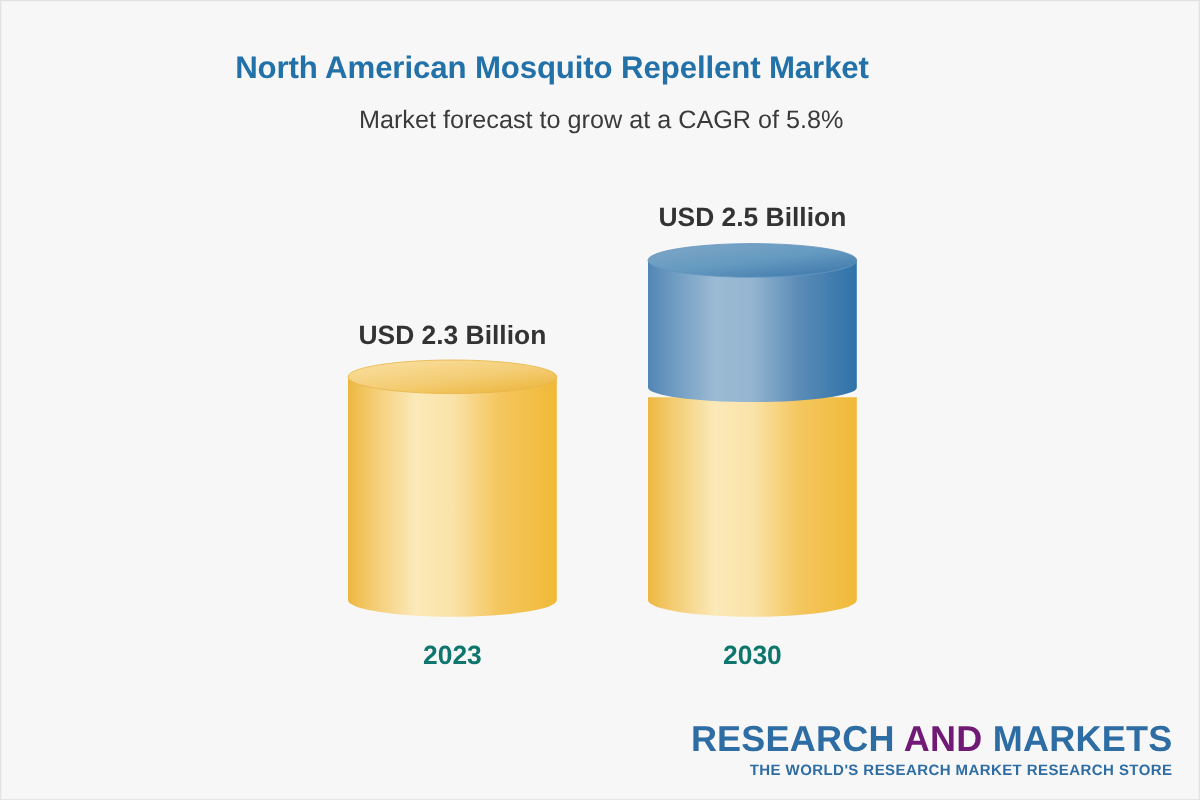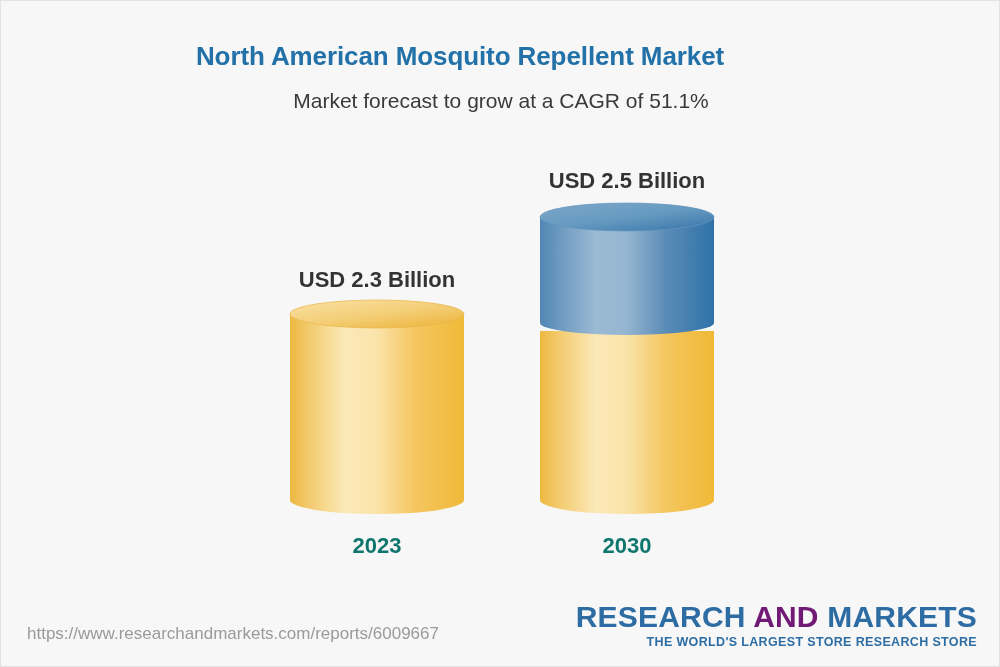--- a/index.html
+++ b/index.html
@@ -104,21 +104,21 @@
     white-space: nowrap;
   }
 </style>
 </head>
 <body>
 
 <div class="canvas">
 
   <div class="chart-title">North American Mosquito Repellent Market</div>
 
-  <div class="chart-subtitle">Market forecast to grow at a CAGR of 51.1%</div>
+  <div class="chart-subtitle">Market forecast to grow at a CAGR of 5.8%</div>
 
   <div class="plot">
 
     <svg width="1000" height="600" viewBox="0 0 1000 600" style="position:absolute;left:0;top:0;">
       <defs>
 
         <linearGradient id="goldBody" x1="0" y1="0" x2="1" y2="0">
           <stop offset="0%" stop-color="#EDB840"></stop>
           <stop offset="12%" stop-color="#F3CC72"></stop>
           <stop offset="32%" stop-color="#FBE9B8"></stop>
@@ -174,20 +174,19 @@
 
     <div class="value-label" style="left:289px; top:266px; width:174px;">USD 2.3 Billion</div>
 
     <div class="value-label" style="left:539px; top:167px; width:174px;">USD 2.5 Billion</div>
 
     <div class="cat-label" style="left:289px; top:532px; width:174px;">2023</div>
 
     <div class="cat-label" style="left:539px; top:532px; width:174px;">2030</div>
   </div>
 
-  <a class="footer-url" href="#" style="text-decoration:none;">https://www.researchandmarkets.com/reports/6009667</a>
 
   <div class="brand">
     <div class="brand-main"><span>RESEARCH </span><span class="and">AND</span><span> MARKETS</span></div>
-    <div class="brand-tag">THE WORLD'S LARGEST STORE RESEARCH STORE</div>
+    <div class="brand-tag">THE WORLD'S RESEARCH MARKET RESEARCH STORE</div>
   </div>
 
 </div>
 
 </body></html>

